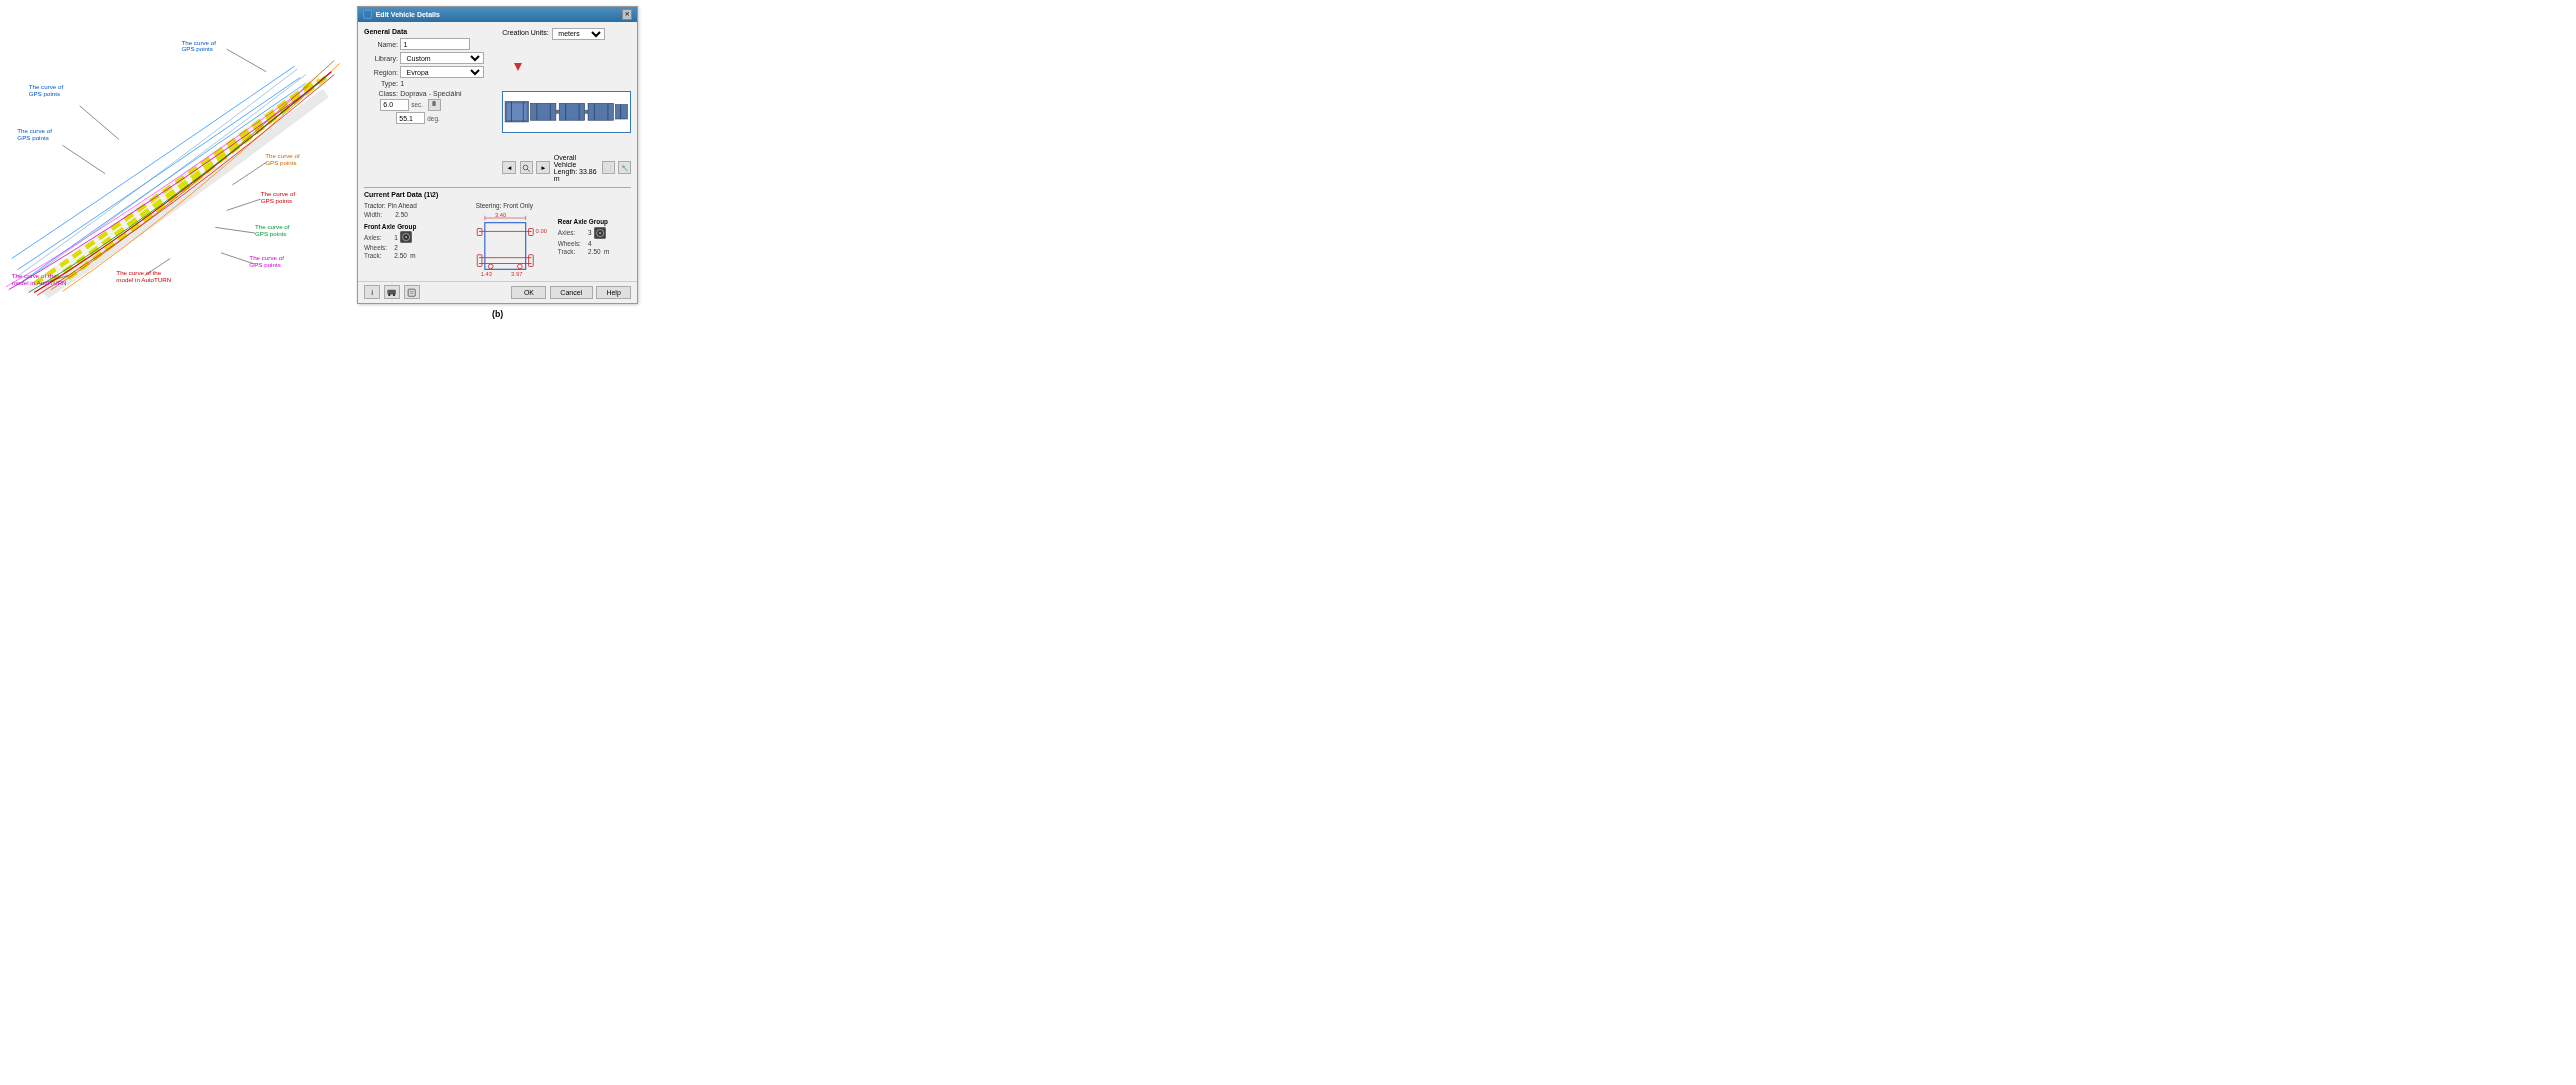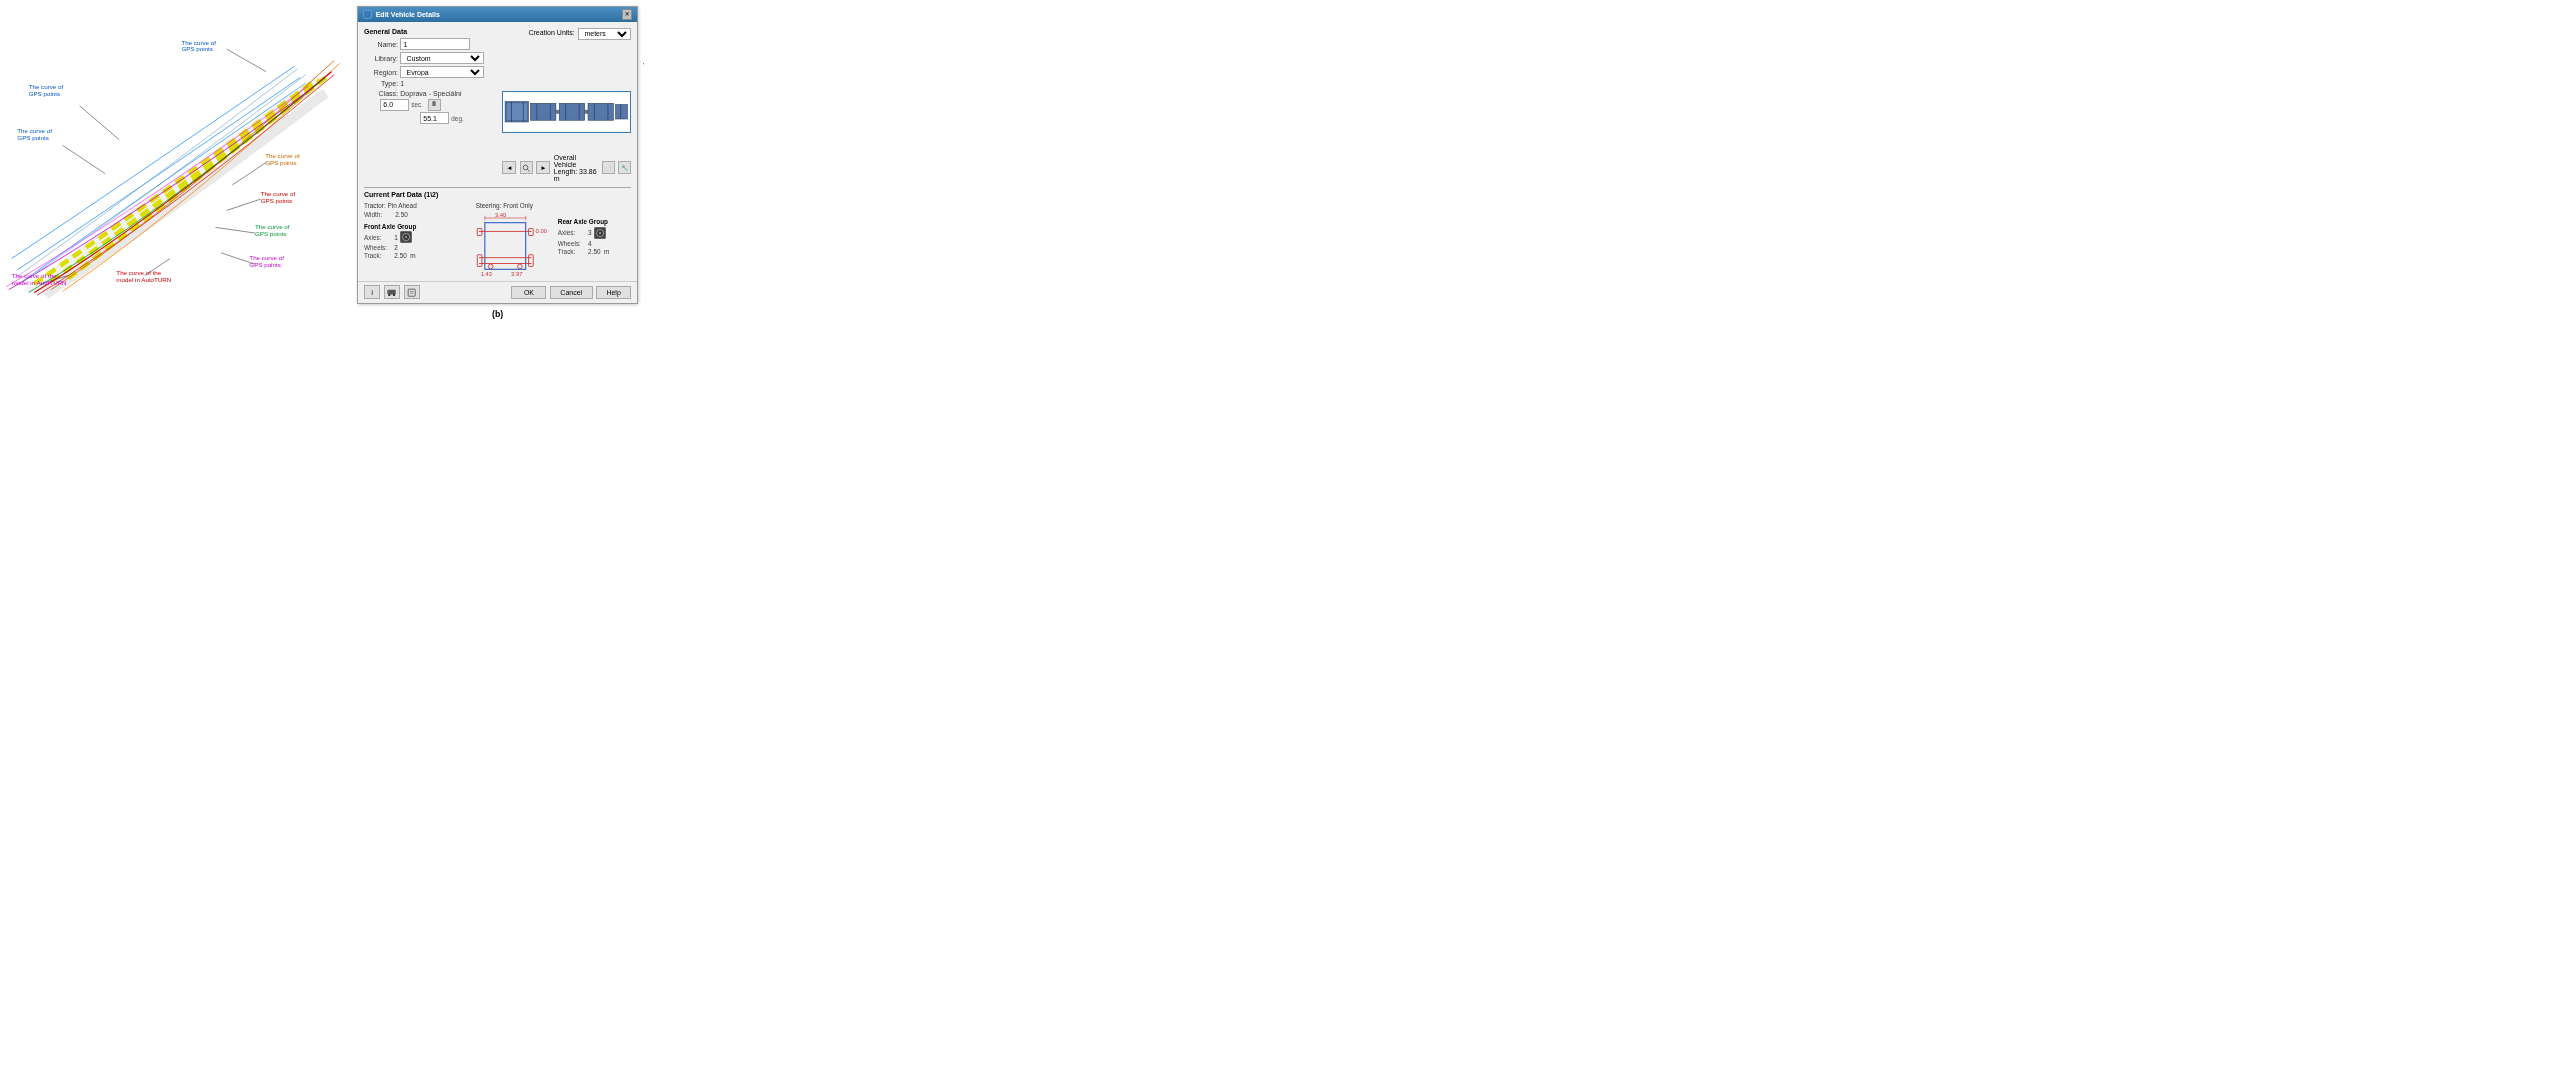--- a/index.html
+++ b/index.html
@@ -521,27 +521,27 @@
             <span class="field-label">Class:</span>
             <span class="field-value">Doprava - Speciální</span>
           </div>
 
           <div class="sec-field-row" style="margin-left:16px; margin-top:2.3px;">
             <input class="sec-input" type="text" value="6.0" style="">
             <span class="sec-label">sec.</span>
             <div class="calc-btn" style="margin-left:2.3px;">🖩</div>
           </div>
 
-          <div class="sec-field-row" style="margin-left:56px; margin-top:1.2px;">
+          <div class="sec-field-row" style="margin-left:32px; margin-top:1.2px;">
             <input class="sec-input" type="text" value="55.1" style="">
             <span class="sec-label">deg.</span>
           </div>
         </div>
 
-        <div style="display:flex;flex-direction:column;gap:21px;flex:1;align-items:flex-end;">
+        <div style="display:flex;flex-direction:column;gap:21px;flex:1;">
           <div class="creation-units-section">
             <span class="creation-units-label">Creation Units:</span>
             <select class="field-select" style="width:53px;">
               <option>meters</option>
             </select>
           </div>
 
           <div style="position:relative;height:9.4px;">
             <div class="red-triangle"></div>
           </div>

